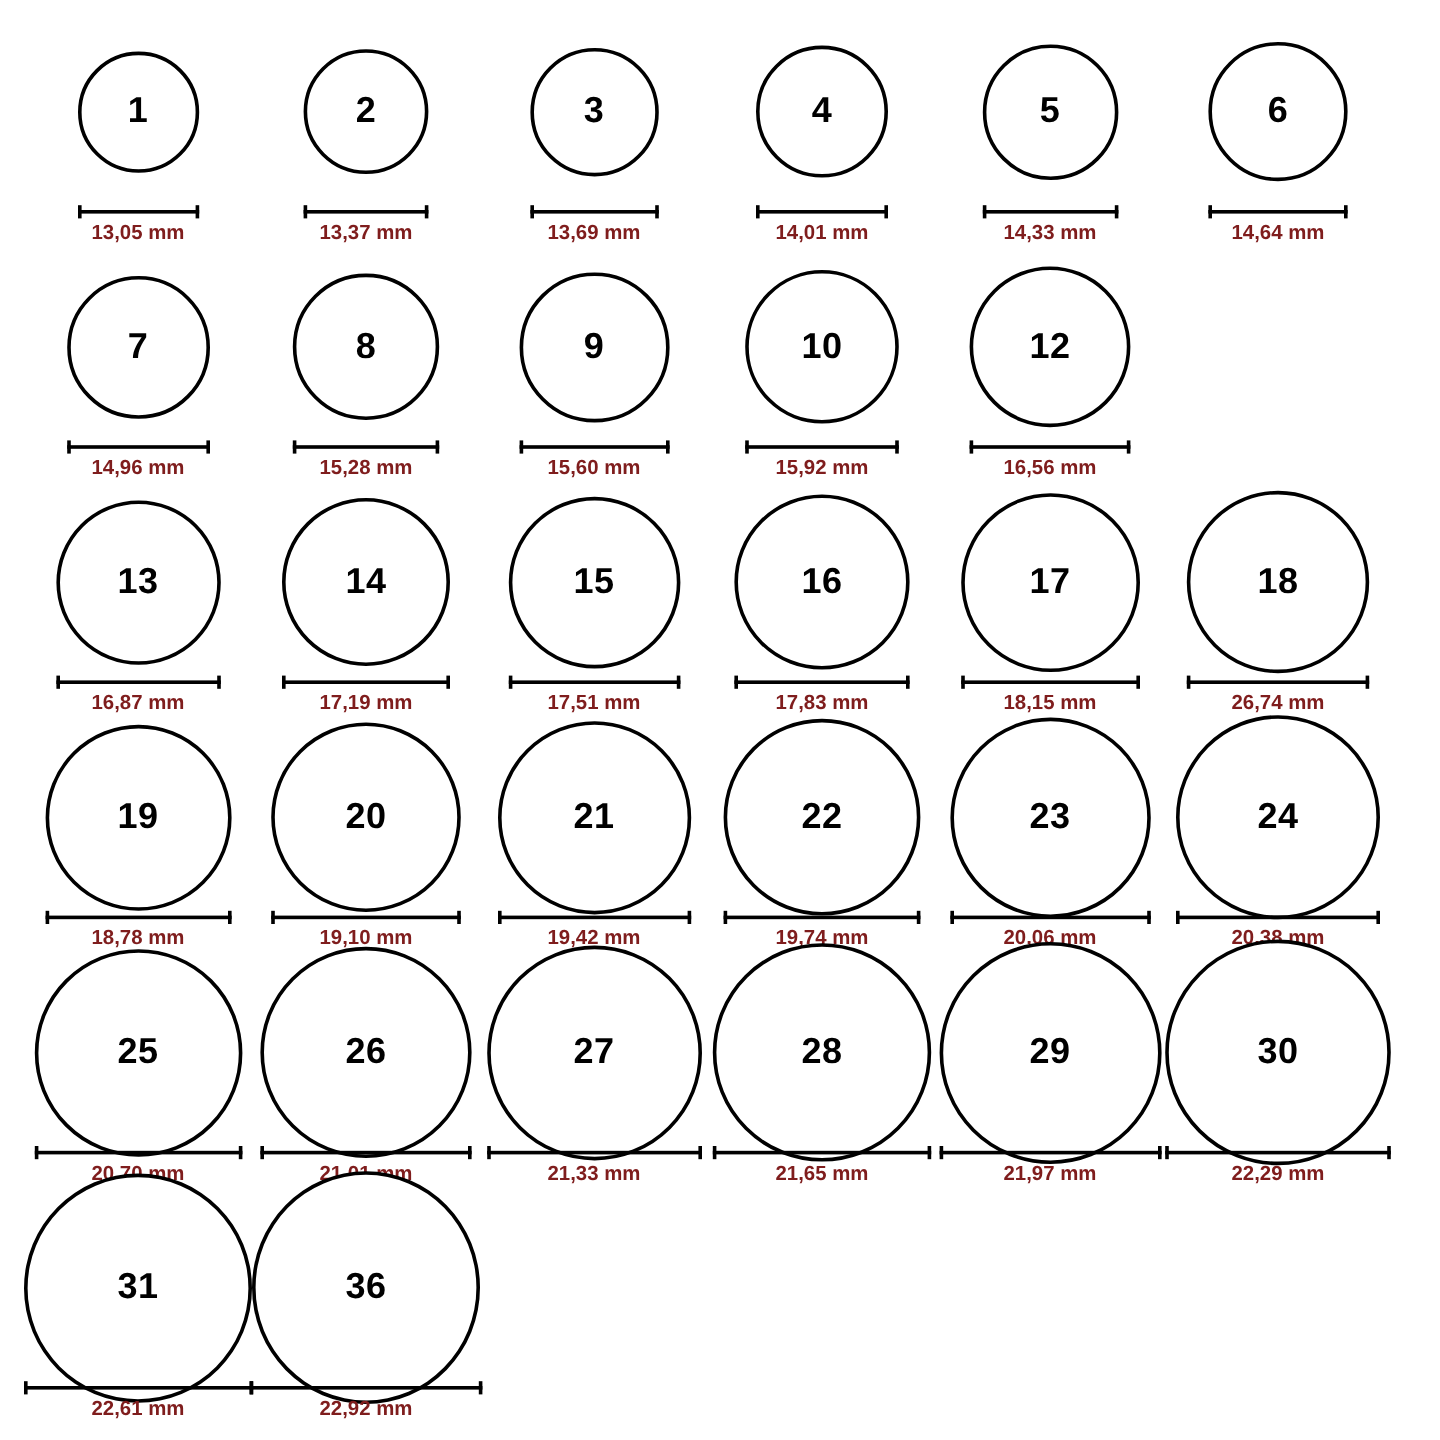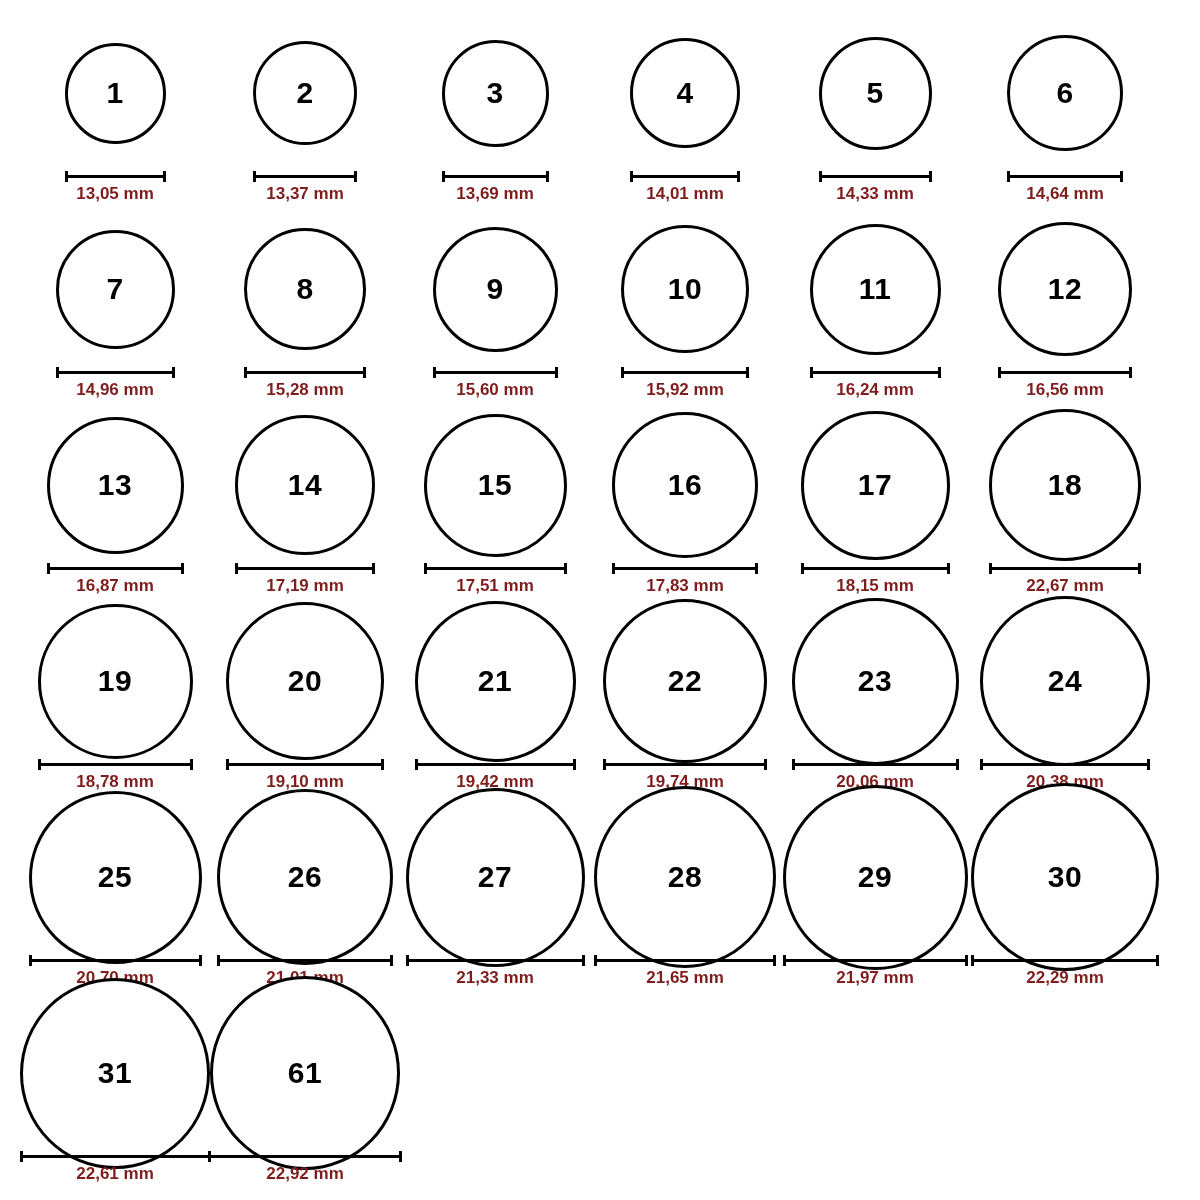--- a/index.html
+++ b/index.html
@@ -204,31 +204,20 @@
             <span class="circle-label">10</span>
           </div>
         </div>
         <div class="ruler">
           <div class="bar" style="width: 128px; background: rgb(0, 0, 0);"></div>
         </div>
         <div class="measure">15,92 mm</div>
       </div>
       <div class="cell">
         <div class="circle-area">
-          <div class="circle" style="width: 131px; height: 131px; border-color: rgb(0, 0, 0);">
-            <span class="circle-label">11</span>
-          </div>
-        </div>
-        <div class="ruler">
-          <div class="bar" style="width: 131px; background: rgb(0, 0, 0);"></div>
-        </div>
-        <div class="measure">16,24 mm</div>
-      </div>
-      <div class="cell">
-        <div class="circle-area">
           <div class="circle" style="width: 134px; height: 134px; border-color: rgb(0, 0, 0);">
             <span class="circle-label">12</span>
           </div>
         </div>
         <div class="ruler">
           <div class="bar" style="width: 134px; background: rgb(0, 0, 0);"></div>
         </div>
         <div class="measure">16,56 mm</div>
       </div>
     </div>
@@ -290,21 +279,21 @@
       </div>
       <div class="cell">
         <div class="circle-area">
           <div class="circle" style="width: 152px; height: 152px; border-color: rgb(0, 0, 0);">
             <span class="circle-label">18</span>
           </div>
         </div>
         <div class="ruler">
           <div class="bar" style="width: 152px; background: rgb(0, 0, 0);"></div>
         </div>
-        <div class="measure">22,67 mm</div>
+        <div class="measure">26,74 mm</div>
       </div>
     </div>
     <div class="row">
       <div class="cell">
         <div class="circle-area">
           <div class="circle" style="width: 155px; height: 155px; border-color: rgb(0, 0, 0);">
             <span class="circle-label">19</span>
           </div>
         </div>
         <div class="ruler">
@@ -444,21 +433,21 @@
           </div>
         </div>
         <div class="ruler">
           <div class="bar" style="width: 191px; background: rgb(0, 0, 0);"></div>
         </div>
         <div class="measure">22,61 mm</div>
       </div>
       <div class="cell">
         <div class="circle-area">
           <div class="circle" style="width: 194px; height: 194px; border-color: rgb(0, 0, 0);">
-            <span class="circle-label">61</span>
+            <span class="circle-label">36</span>
           </div>
         </div>
         <div class="ruler">
           <div class="bar" style="width: 194px; background: rgb(0, 0, 0);"></div>
         </div>
         <div class="measure">22,92 mm</div>
       </div>
     </div>
   </div>
 

